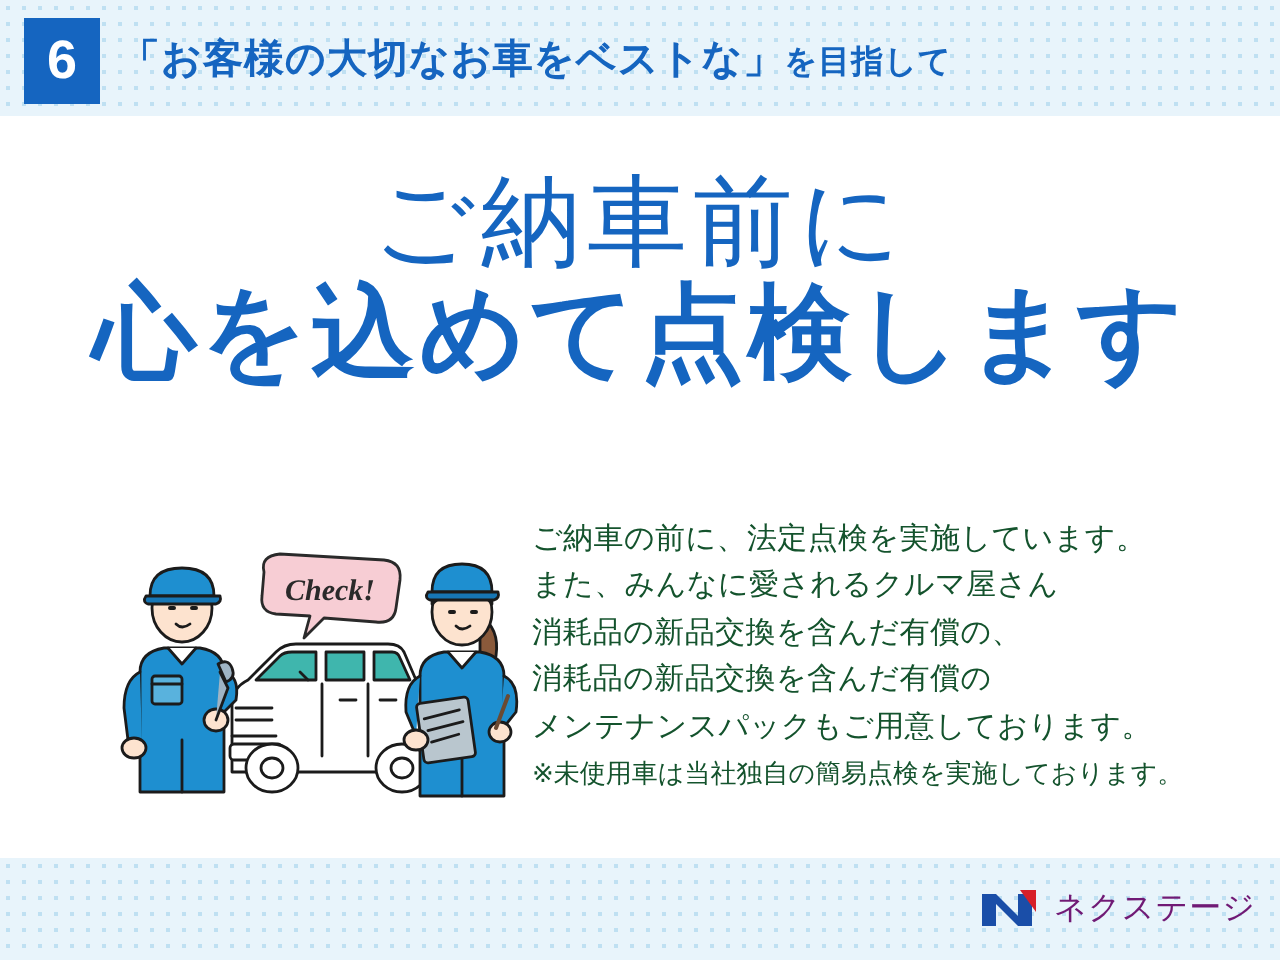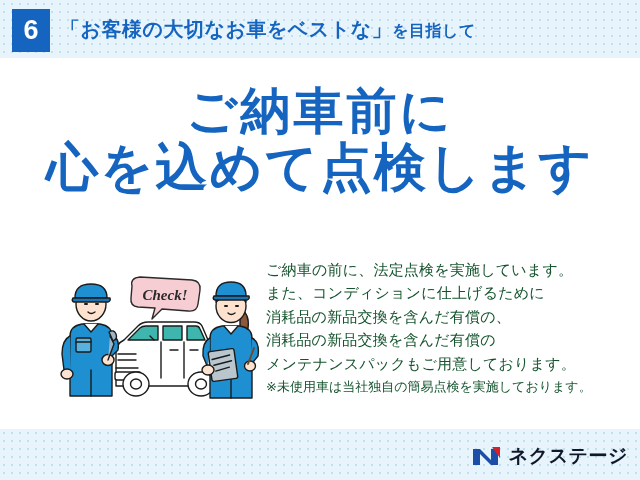--- a/index.html
+++ b/index.html
@@ -34,21 +34,21 @@
     letter-spacing:.5px;white-space:nowrap;
   }
   #header-title .small{font-size:16px;}
 
   
   #headline{
     position:absolute;left:0;top:84px;width:640px;text-align:center;
     color:#1565c0;
   }
   #headline .line1{
-    font-size:50px;font-weight:bold;line-height:1.08;
+    font-size:50px;font-weight:normal;line-height:1.08;
     letter-spacing:3px;display:block;
   }
   #headline .line2{
     font-size:52px;font-weight:bold;line-height:1.12;
     letter-spacing:2px;display:block;margin-top:0;
   }
 
   
   #body-copy{
     position:absolute;left:266px;top:258px;width:366px;
@@ -60,21 +60,21 @@
   
   #illus{position:absolute;left:58px;top:274px;width:205px;height:132px;}
   #illus svg{display:block;}
 
   
   #logo{
     position:absolute;right:12px;top:443px;
     display:flex;align-items:center;gap:7px;
   }
   #logo-text{
-    color:#0f172a;font-size:19px;font-weight:bold;letter-spacing:.5px;
+    color:#701a75;font-size:16px;font-weight:normal;letter-spacing:.5px;
     white-space:nowrap;
   }
 </style>
 </head>
 <body>
 
 <div id="page">
 
   <div class="dotband" id="header-band"></div>
 
@@ -86,21 +86,21 @@
     <span>「お客様の大切なお車をベストな」</span><span class="small">を目指して</span>
   </div>
 
   <div id="headline">
     <span class="line1">ご納車前に</span>
     <span class="line2">心を込めて点検します</span>
   </div>
 
   <div id="body-copy">
     <span>ご納車の前に、法定点検を実施しています。</span><br>
-    <span>また、コンディションに仕上げるために</span><br>
+    <span>また、みんなに愛されるクルマ屋さん</span><br>
     <span>消耗品の新品交換を含んだ有償の、</span><br>
     <span>消耗品の新品交換を含んだ有償の</span><br>
     <span>メンテナンスパックもご用意しております。</span>
     <span class="note">※未使用車は当社独自の簡易点検を実施しております。</span>
   </div>
 
   <div id="illus">
   <svg width="205" height="132" viewBox="0 0 205 132" xmlns="http://www.w3.org/2000/svg">
     <g stroke="#1b1b1b" stroke-width="1.4" stroke-linejoin="round" stroke-linecap="round" fill="none">
 

